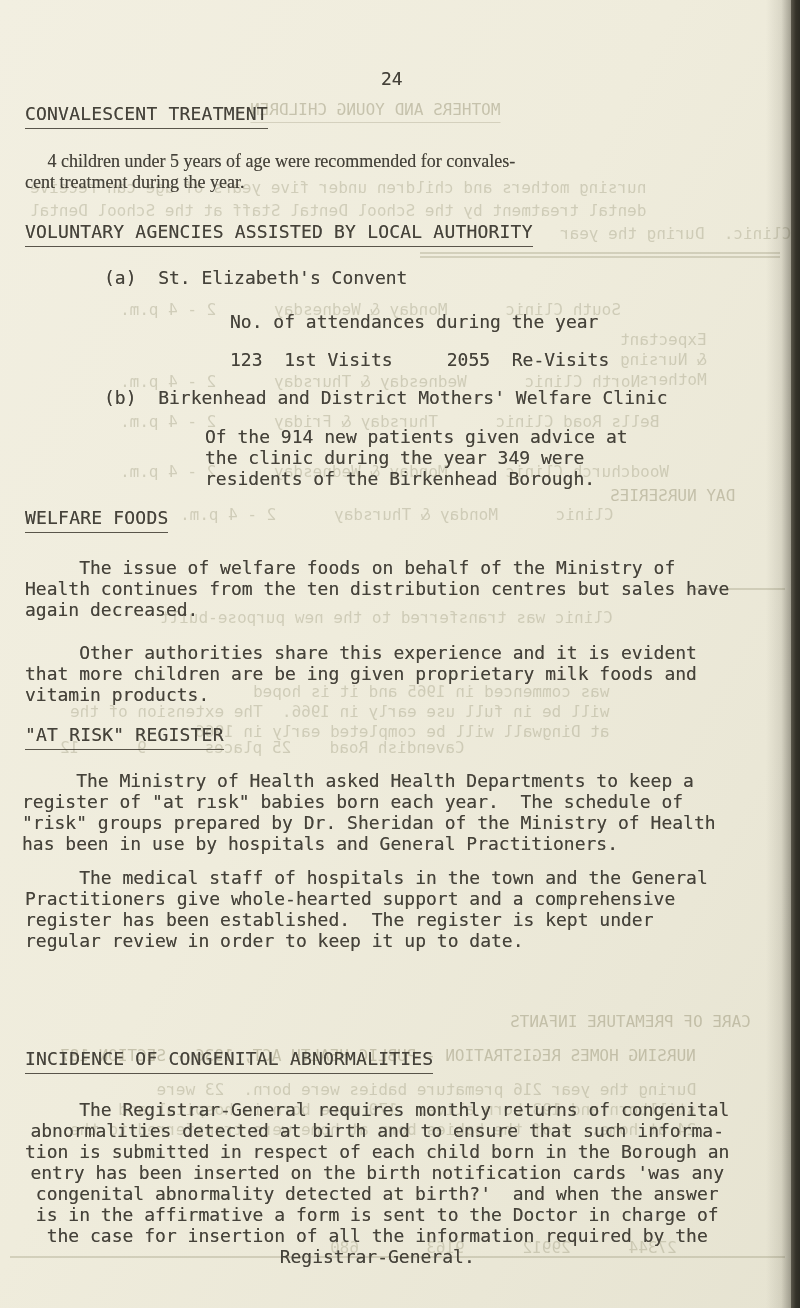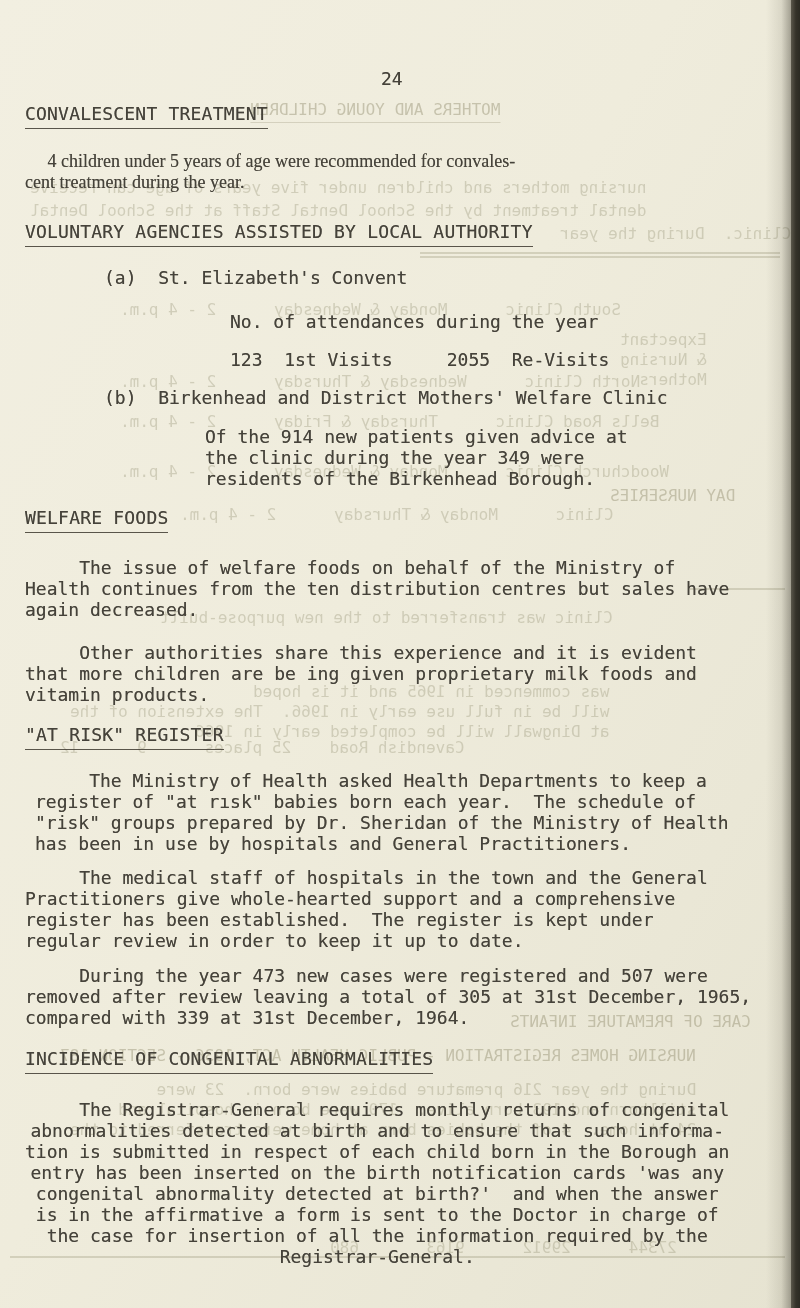--- a/index.html
+++ b/index.html
@@ -103,31 +103,28 @@
 
   <div class="txt heading" style="top:507px;left:25px;"><span class="u">WELFARE FOODS</span></div>
   <div class="txt" style="top:557px;left:25px;">     The issue of welfare foods on behalf of the Ministry of
 Health continues from the ten distribution centres but sales have
 again decreased.</div>
   <div class="txt" style="top:642px;left:25px;">     Other authorities share this experience and it is evident
 that more children are be ing given proprietary milk foods and
 vitamin products.</div>
 
   <div class="txt heading" style="top:724px;left:25px;"><span class="u">"AT RISK" REGISTER</span></div>
-  <div class="txt" style="top:770px;left:35px;">     The Ministry of Health asked Health Departments to keep a
+  <div class="txt" style="top:770px;left:22px;">     The Ministry of Health asked Health Departments to keep a
 register of "at rısk" babies born each year.  The schedule of
 "risk" groups prepared by Dr. Sheridan of the Ministry of Health
 has been in use by hospitals and General Practitioners.</div>
   <div class="txt" style="top:867px;left:25px;">     The medical staff of hospitals in the town and the General
 Practitioners give whole-hearted support and a comprehensive
 register has been established.  The register is kept under
 regular review in order to keep it up to date.</div>
-  <div class="txt" style="top:965px;left:25px;">     During the year 473 new cases were registered and 507 were
-removed after review leaving a total of 305 at 31st December, 1965,
-compared with 339 at 31st December, 1964.</div>
 
   <div class="txt heading" style="top:1048px;left:25px;"><span class="u">INCIDENCE OF CONGENITAL ABNORMALITIES</span></div>
   <div class="txt" style="top:1099px;left:25px;text-align:center;">     The Registrar-General requires monthly returns of congenital
 abnormalities detected at birth and to ensure that such informa-
 tion is submitted in respect of each child born in the Borough an
 entry has been inserted on the birth notification cards 'was any
 congenital abnormality detected at birth?'  and when the answer
 is in the affirmative a form is sent to the Doctor in charge of
 the case for insertion of all the information required by the
 Registrar-General.</div>

